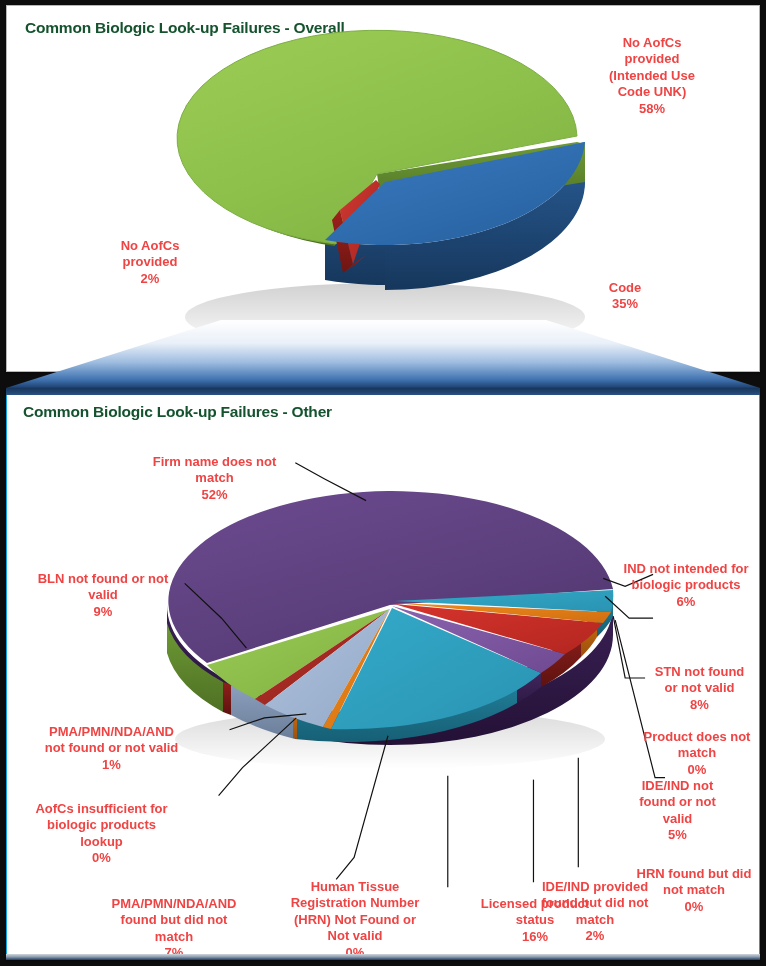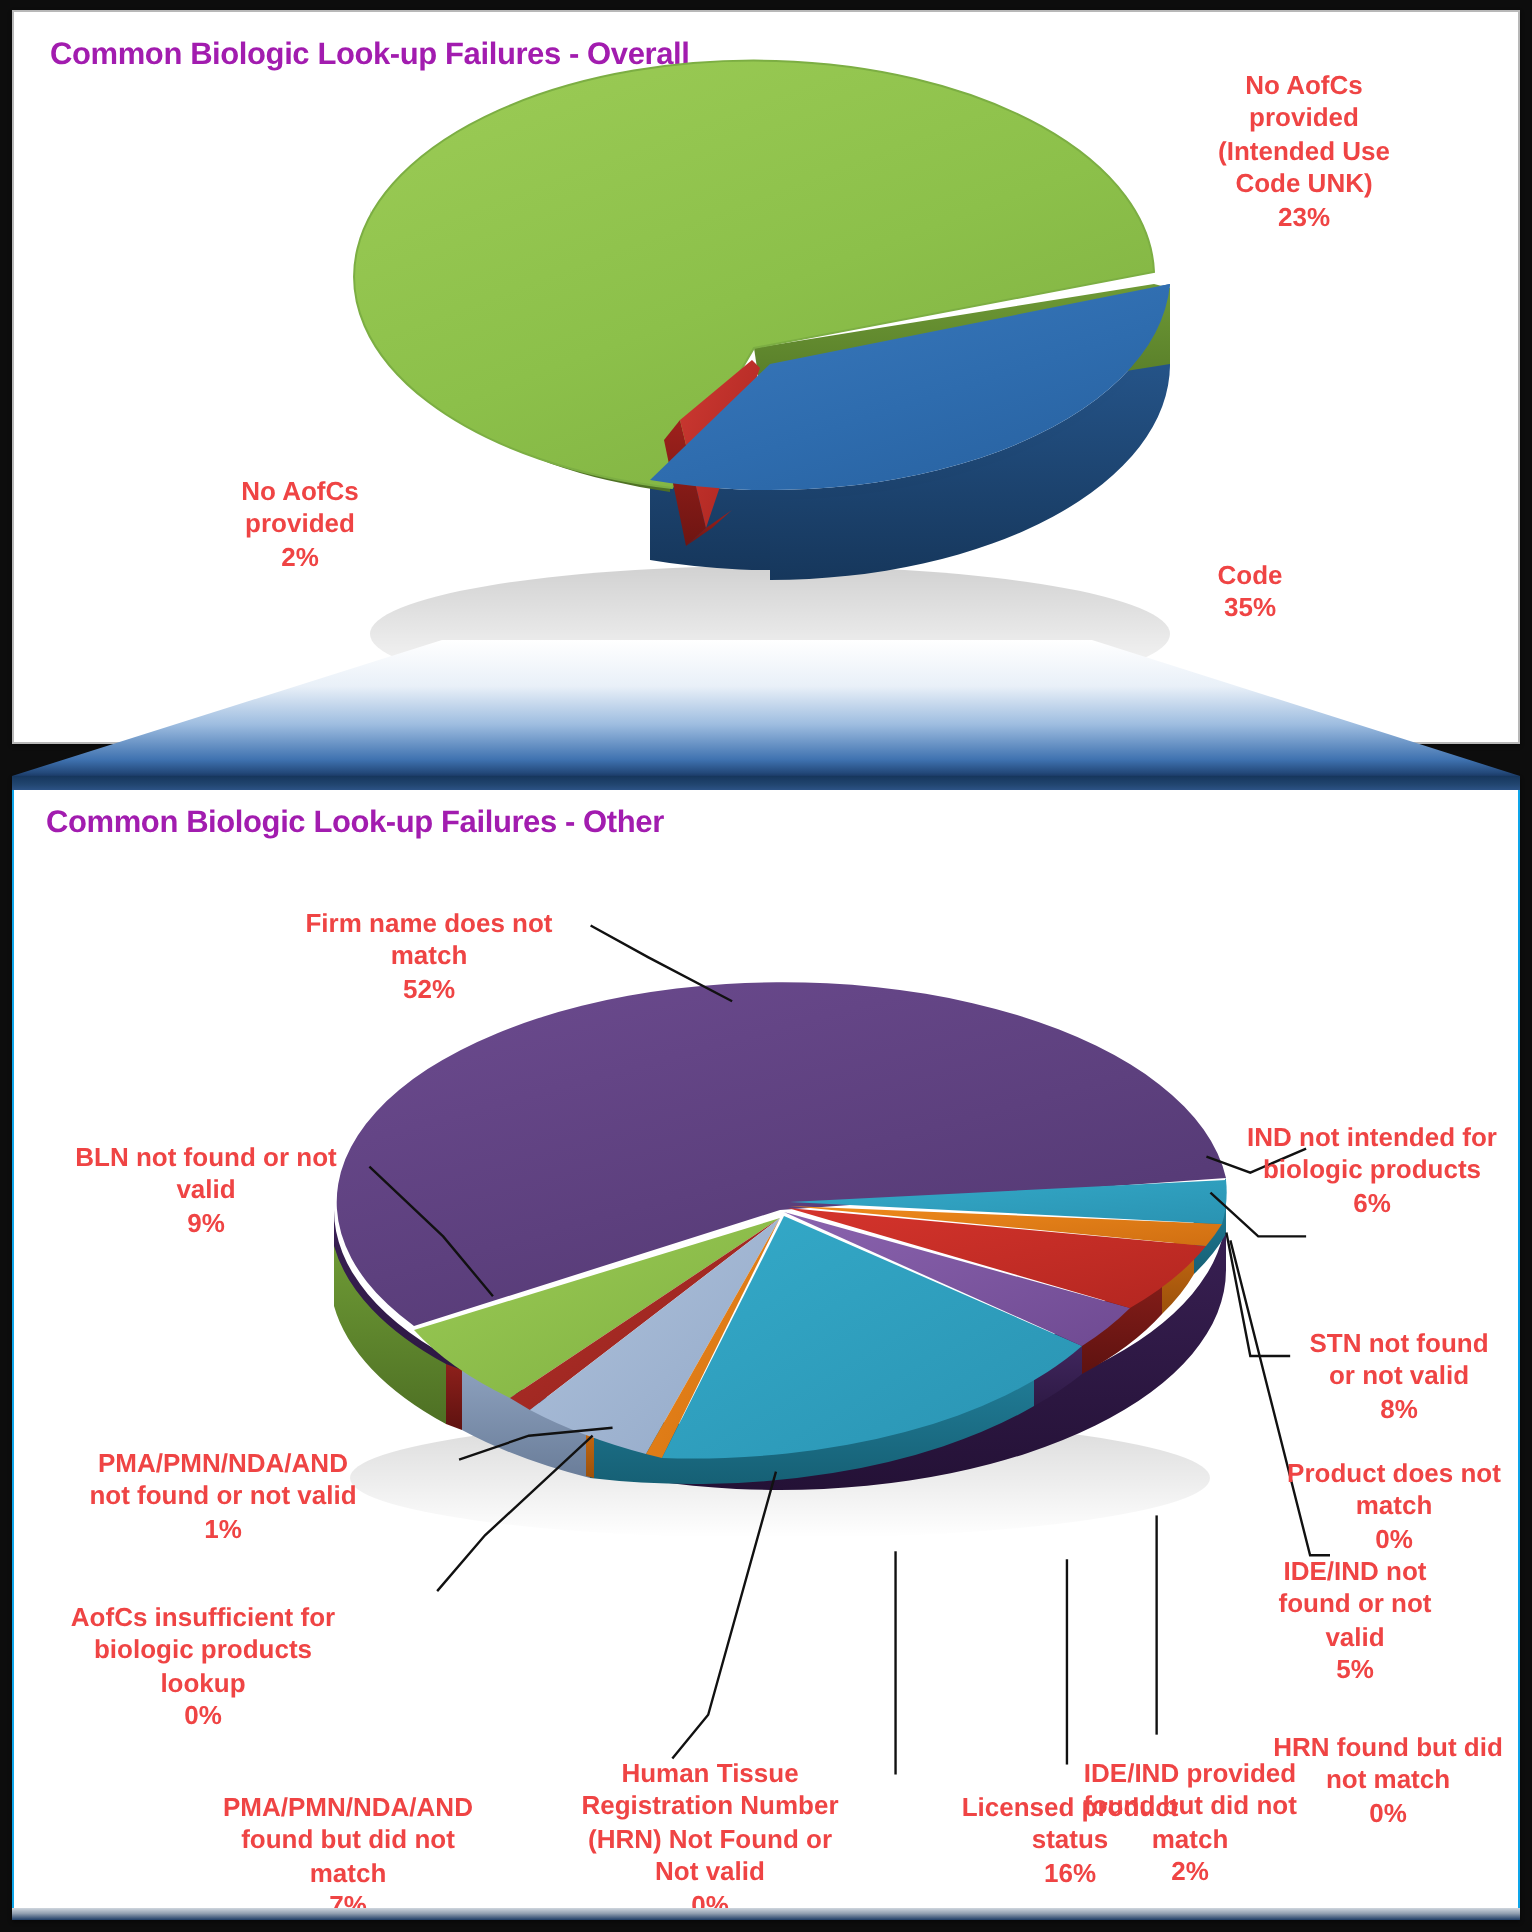--- a/index.html
+++ b/index.html
@@ -34,21 +34,21 @@
   }
   #panel-bottom::after{
     content:"";position:absolute;left:-1px;bottom:-1px;right:-1px;height:6px;
     background:linear-gradient(180deg,#cfd6de 0%,#93a0b1 45%,#1f3d66 100%);
   }
 
   .chart-title{
     position:absolute;
     font-weight:bold;
     font-size:15.5px;
-    color:#a21caf;
+    color:#14532d;
     letter-spacing:-.2px;
     white-space:nowrap;
   }
   #title-top{left:18px;top:13px;}
   #title-bottom{left:16px;top:14px;}
 
   
   .lbl{
     position:absolute;
     font-weight:bold;
@@ -131,21 +131,21 @@
       <path d="M 193,186 L 229,156 L 233,160 L 206,240 Z" fill="url(#gRedTop)"></path>
 
       <path d="M 238,158 L 438,118 A 200,108 0 0 1 178,216 Z" fill="url(#gBlueTop)"></path>
     </svg>
 
     <div class="lbl" style="left:560px;top:12px;width:170px;">
       <span>No AofCs
 provided
 (Intended Use
 Code UNK)</span>
-      <span class="pct">23%</span>
+      <span class="pct">58%</span>
     </div>
 
     <div class="lbl" style="left:78px;top:215px;width:130px;">
       <span>No AofCs
 provided</span>
       <span class="pct">2%</span>
     </div>
 
     <div class="lbl" style="left:558px;top:257px;width:120px;">
       <span>Code</span>

